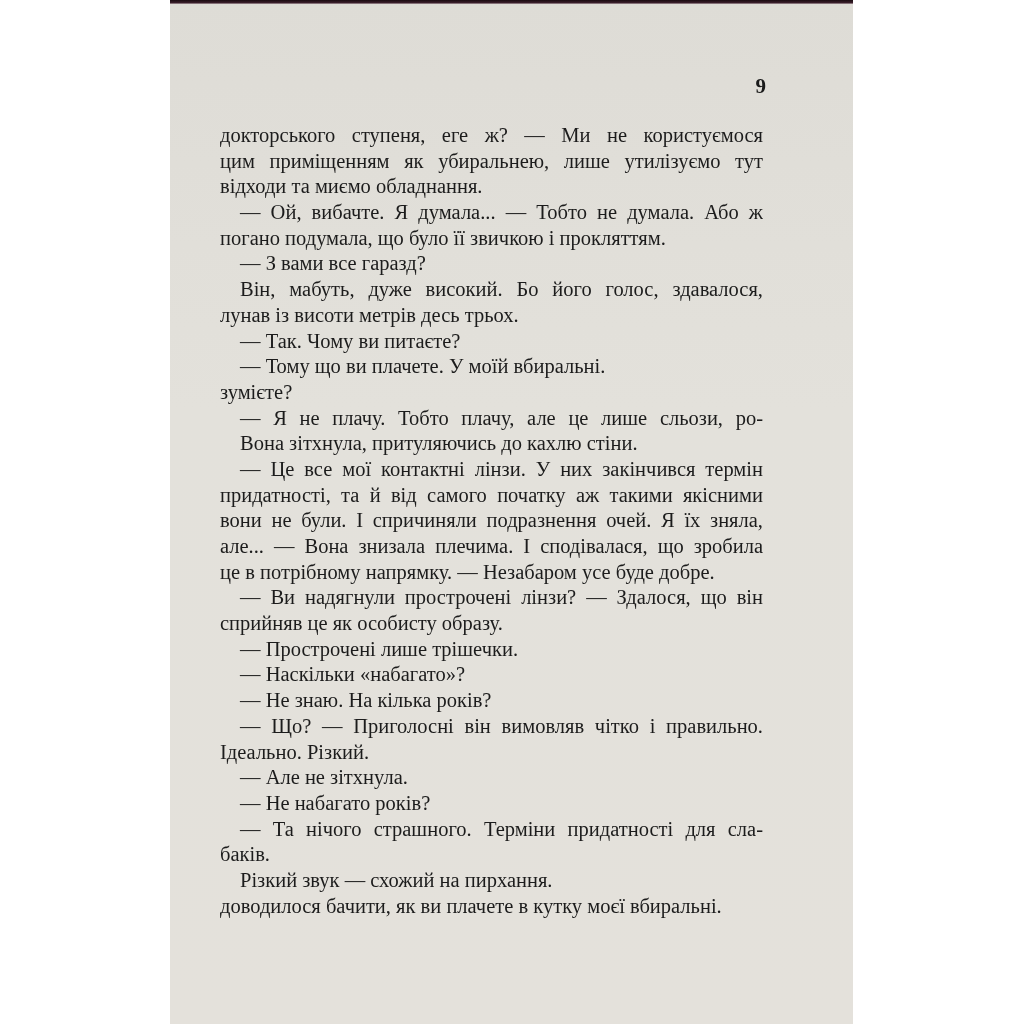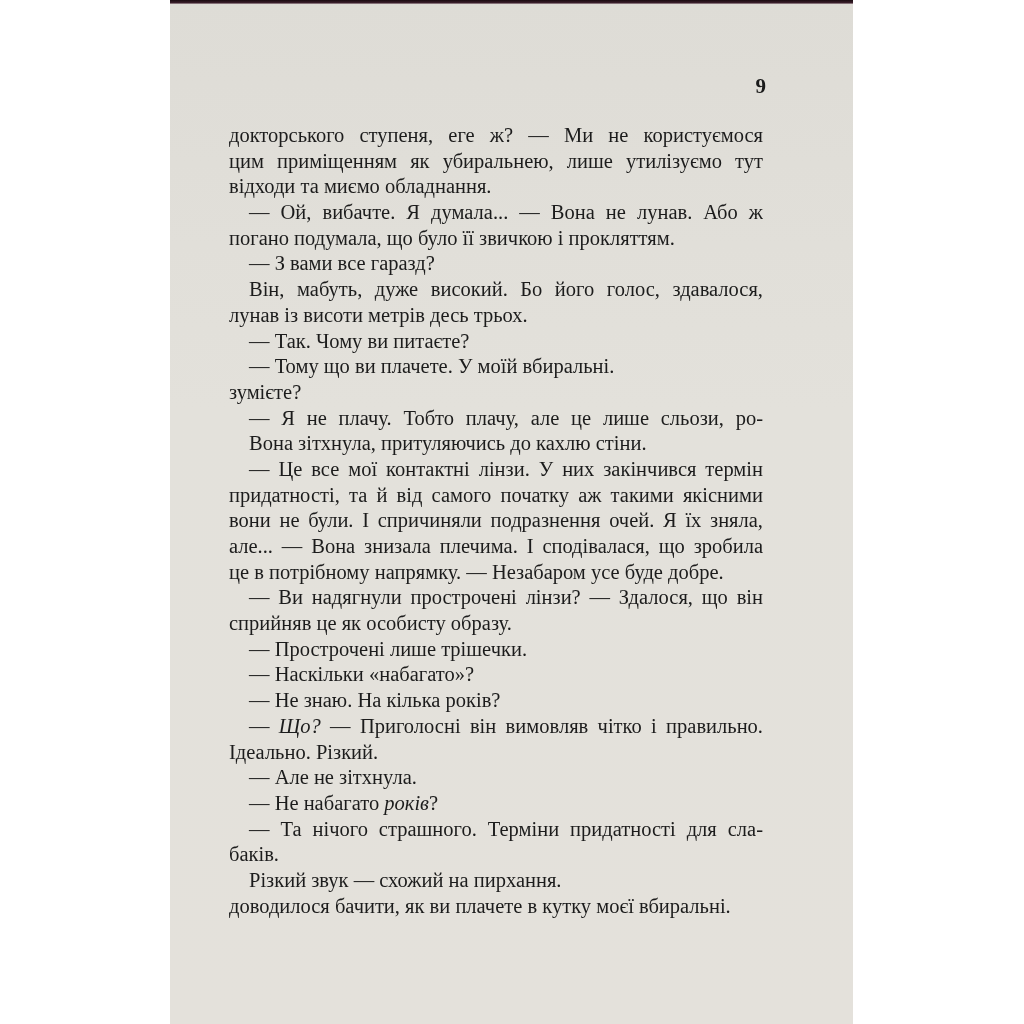--- a/index.html
+++ b/index.html
@@ -45,44 +45,42 @@
     font-size: 20.5px;
     line-height: 25.7px;
     color: #1c1c1c;
   }
   .line {
     display: block;
     white-space: nowrap;
     text-align: justify;
     text-align-last: justify;
     height: 25.7px;
-    margin-left: 9px;
   }
   .line.last {
     text-align-last: left;
   }
   .line.indent {
     padding-left: 20px;
   }
   .italic {
-    font-style: italic;
   }
 </style>
 </head>
 <body>
 
 <div class="page">
   <div class="top-edge"></div>
   <div class="page-number">9</div>
 
   <div class="text-block">
     <span class="line">докторського ступеня, еге ж? — Ми не користуємося</span>
     <span class="line">цим приміщенням як убиральнею, лише утилізуємо тут</span>
     <span class="line last">відходи та миємо обладнання.</span>
-    <span class="line indent">— Ой, вибачте. Я думала... — Вона не лунав. Або ж</span>
+    <span class="line indent">— Ой, вибачте. Я думала... — Тобто не думала. Або ж</span>
     <span class="line last">погано подумала, що було її звичкою і прокляттям.</span>
     <span class="line indent last">— З вами все гаразд?</span>
     <span class="line indent">Він, мабуть, дуже високий. Бо його голос, здавалося,</span>
     <span class="line last">лунав із висоти метрів десь трьох.</span>
     <span class="line indent last">— Так. Чому ви питаєте?</span>
     <span class="line indent last">— Тому що ви плачете. У моїй вбиральні.</span>
     <span class="line last">зумієте?</span>
     <span class="line indent">— Я не плачу. Тобто плачу, але це лише сльози, ро-</span>
     <span class="line indent last">Вона зітхнула, притуляючись до кахлю стіни.</span>
     <span class="line indent">— Це все мої контактні лінзи. У них закінчився термін</span>

